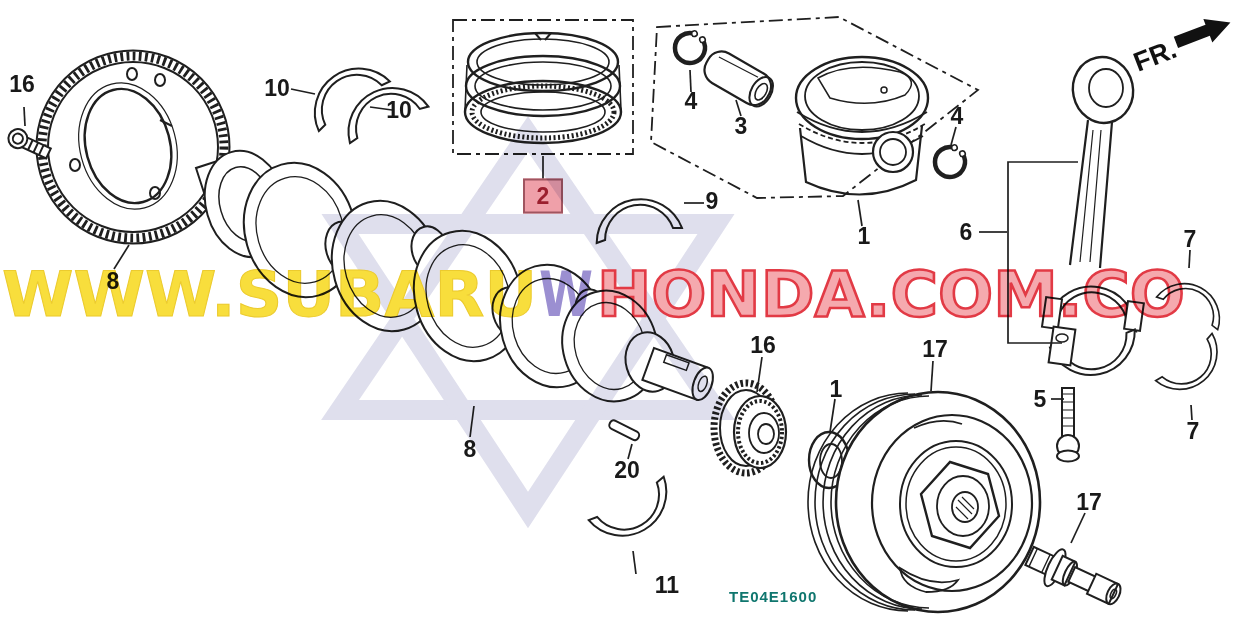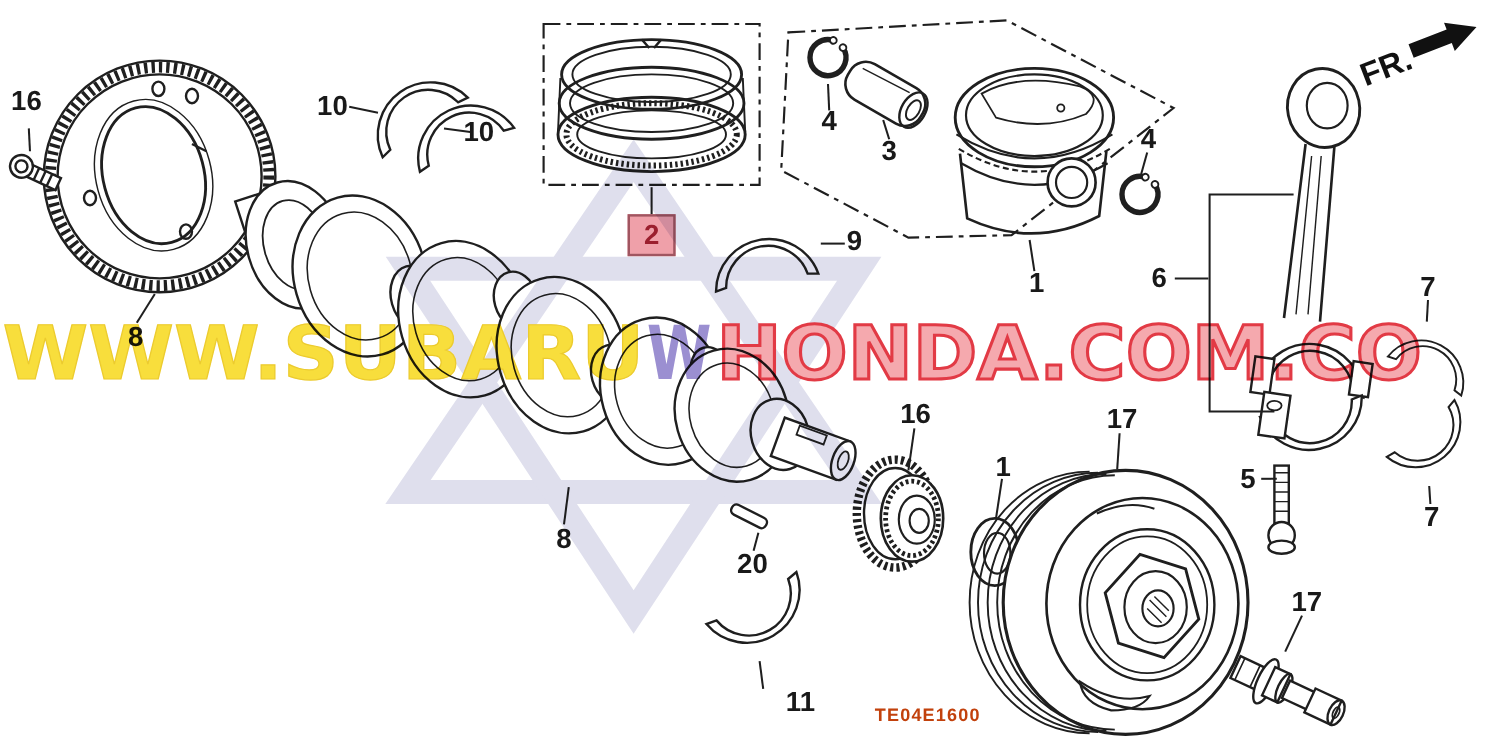--- a/index.html
+++ b/index.html
@@ -7,21 +7,21 @@
          font-family:"Liberation Sans",sans-serif;}
   #art,#wm{position:absolute;left:0;top:0;}
   #wm{mix-blend-mode:multiply;pointer-events:none;}
   .lbl{position:absolute;transform:translate(-50%,-50%);font-weight:bold;font-size:23px;
        color:#191919;line-height:1;white-space:nowrap;}
   .lbl2{position:absolute;transform:translate(-50%,-50%);width:36px;height:31px;
         display:flex;align-items:center;justify-content:center;
         background:#efa0a9;border:2px solid #a05560;color:#9b1f2e;
         font-weight:bold;font-size:23px;}
   .code{position:absolute;left:729px;top:588px;font-weight:bold;font-size:15px;
-        letter-spacing:1px;color:#c2410c;}
+        letter-spacing:1px;color:#0f766e;}
 </style>
 </head>
 <body>
 
 <div id="stage">
 
   <svg id="art" width="1243" height="628" viewBox="0 0 1243 628">
     <defs>
 
       <path id="shell" d="M-43.3 7.6 A44 44 0 0 1 43.3 7.6 L34.5 6.1 A35 35 0 0 0 -34.5 6.1 Z"></path>

